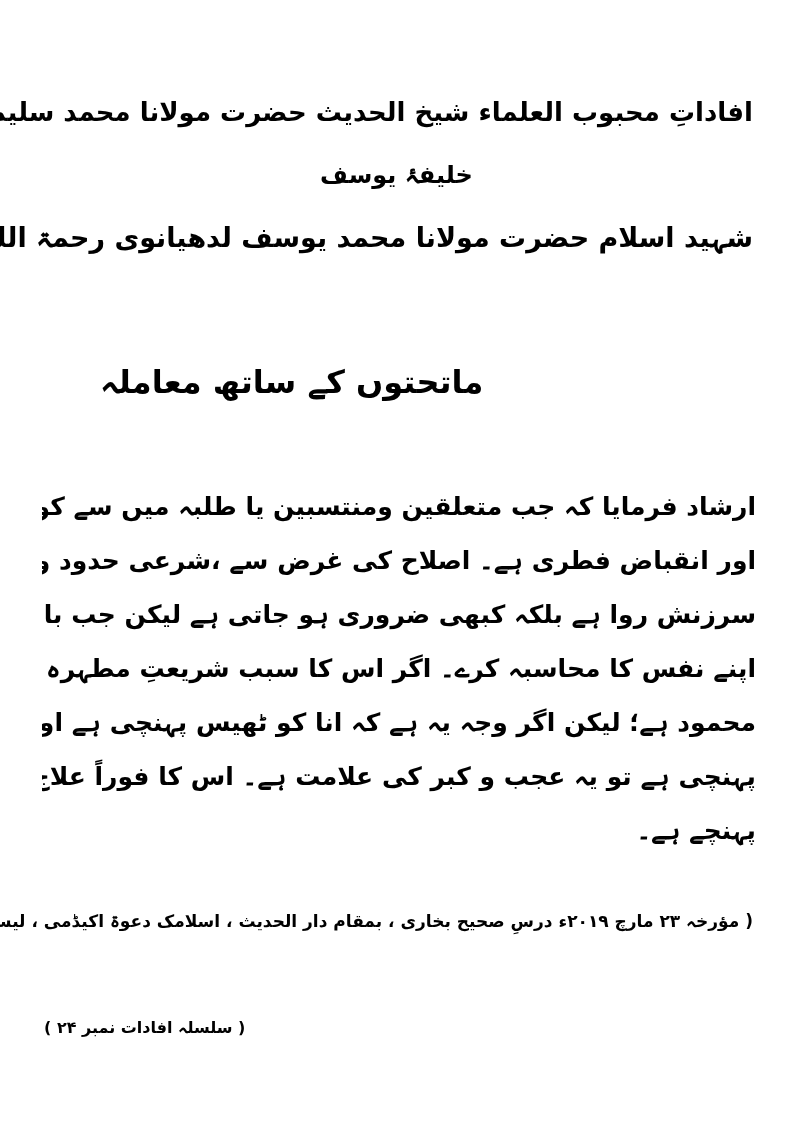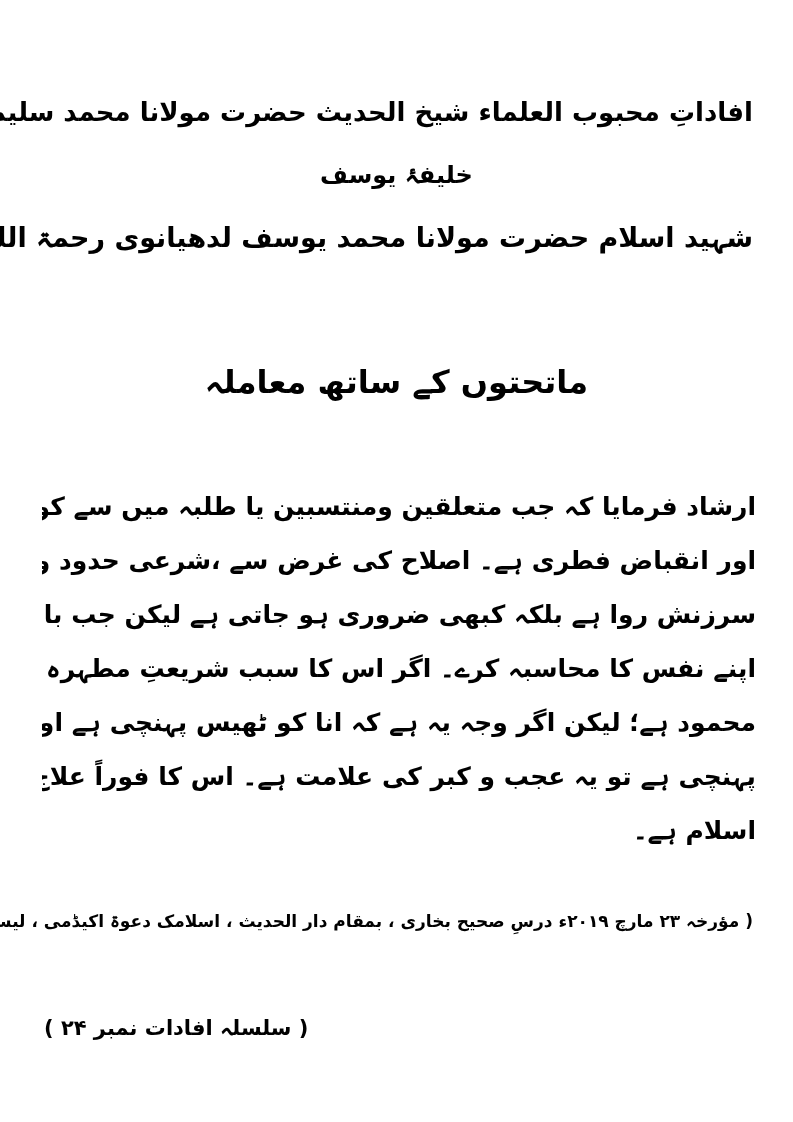--- a/index.html
+++ b/index.html
@@ -37,21 +37,21 @@
     }
     #h1 { top: 92px; font-size: 26px; letter-spacing: -0.5px; }
     #h2 { top: 155px; font-size: 24px; }
     #h3 { top: 218px; font-size: 27px; }
 
     .title {
       position: absolute;
       left: 100px;
       width: 593px;
       top: 358px;
-      text-align: center;
+      text-align: left;
       font-weight: bold;
       font-size: 32px;
       line-height: 48px;
     }
 
     .body-text {
       position: absolute;
       left: 42px;
       width: 714px;
       top: 480px;
@@ -81,21 +81,21 @@
       font-size: 17px;
       line-height: 30px;
       white-space: nowrap;
     }
 
     .series-note {
       position: absolute;
       left: 44px;
       top: 1013px;
       font-weight: bold;
-      font-size: 21px;
+      font-size: 16px;
       line-height: 30px;
       white-space: nowrap;
       text-align: center;
     }
   </style>
 </head>
 <body>
 
 <div class="page">
 
@@ -105,20 +105,20 @@
 
   <div class="title rtl">ماتحتوں کے ساتھ معاملہ</div>
 
   <div class="body-text rtl">
     <span class="body-line">ارشاد فرمایا کہ جب متعلقین ومنتسبین یا طلبہ میں سے کوئی حکم عدولی کرے تو ناگواری</span>
     <span class="body-line">اور انقباض فطری ہے۔ اصلاح کی غرض سے ،شرعی حدود و قیود میں رہتے ہوئے تنبیہ و</span>
     <span class="body-line">سرزنش روا ہے بلکہ کبھی ضروری ہو جاتی ہے لیکن جب بات اشتعال وتنفر تک پہنچے تو فوراً</span>
     <span class="body-line">اپنے نفس کا محاسبہ کرے۔ اگر اس کا سبب شریعتِ مطہرہ کی خلاف ورزی یا اصلاح ہے تو</span>
     <span class="body-line">محمود ہے؛ لیکن اگر وجہ یہ ہے کہ انا کو ٹھیس پہنچی ہے اور اپنے نفس کی مزعومہ عظمت کو زک</span>
     <span class="body-line">پہنچی ہے تو یہ عجب و کبر کی علامت ہے۔ اس کا فوراً علاج کرے ورنہ سخت محرومی و وبال کا</span>
-    <span class="body-line last">اسلام ہے۔</span>
+    <span class="body-line last">پہنچے ہے۔</span>
   </div>
 
   <div class="source-note rtl">( مؤرخہ ۲۳ مارچ ۲۰۱۹ء درسِ صحیح بخاری ، بمقام دار الحدیث ، اسلامک دعوۃ اکیڈمی ، لیسٹر ، برطانیہ )</div>
 
   <div class="series-note rtl">( سلسلہ افادات نمبر ۲۴ )</div>
 
 </div>
 
 </body></html>

